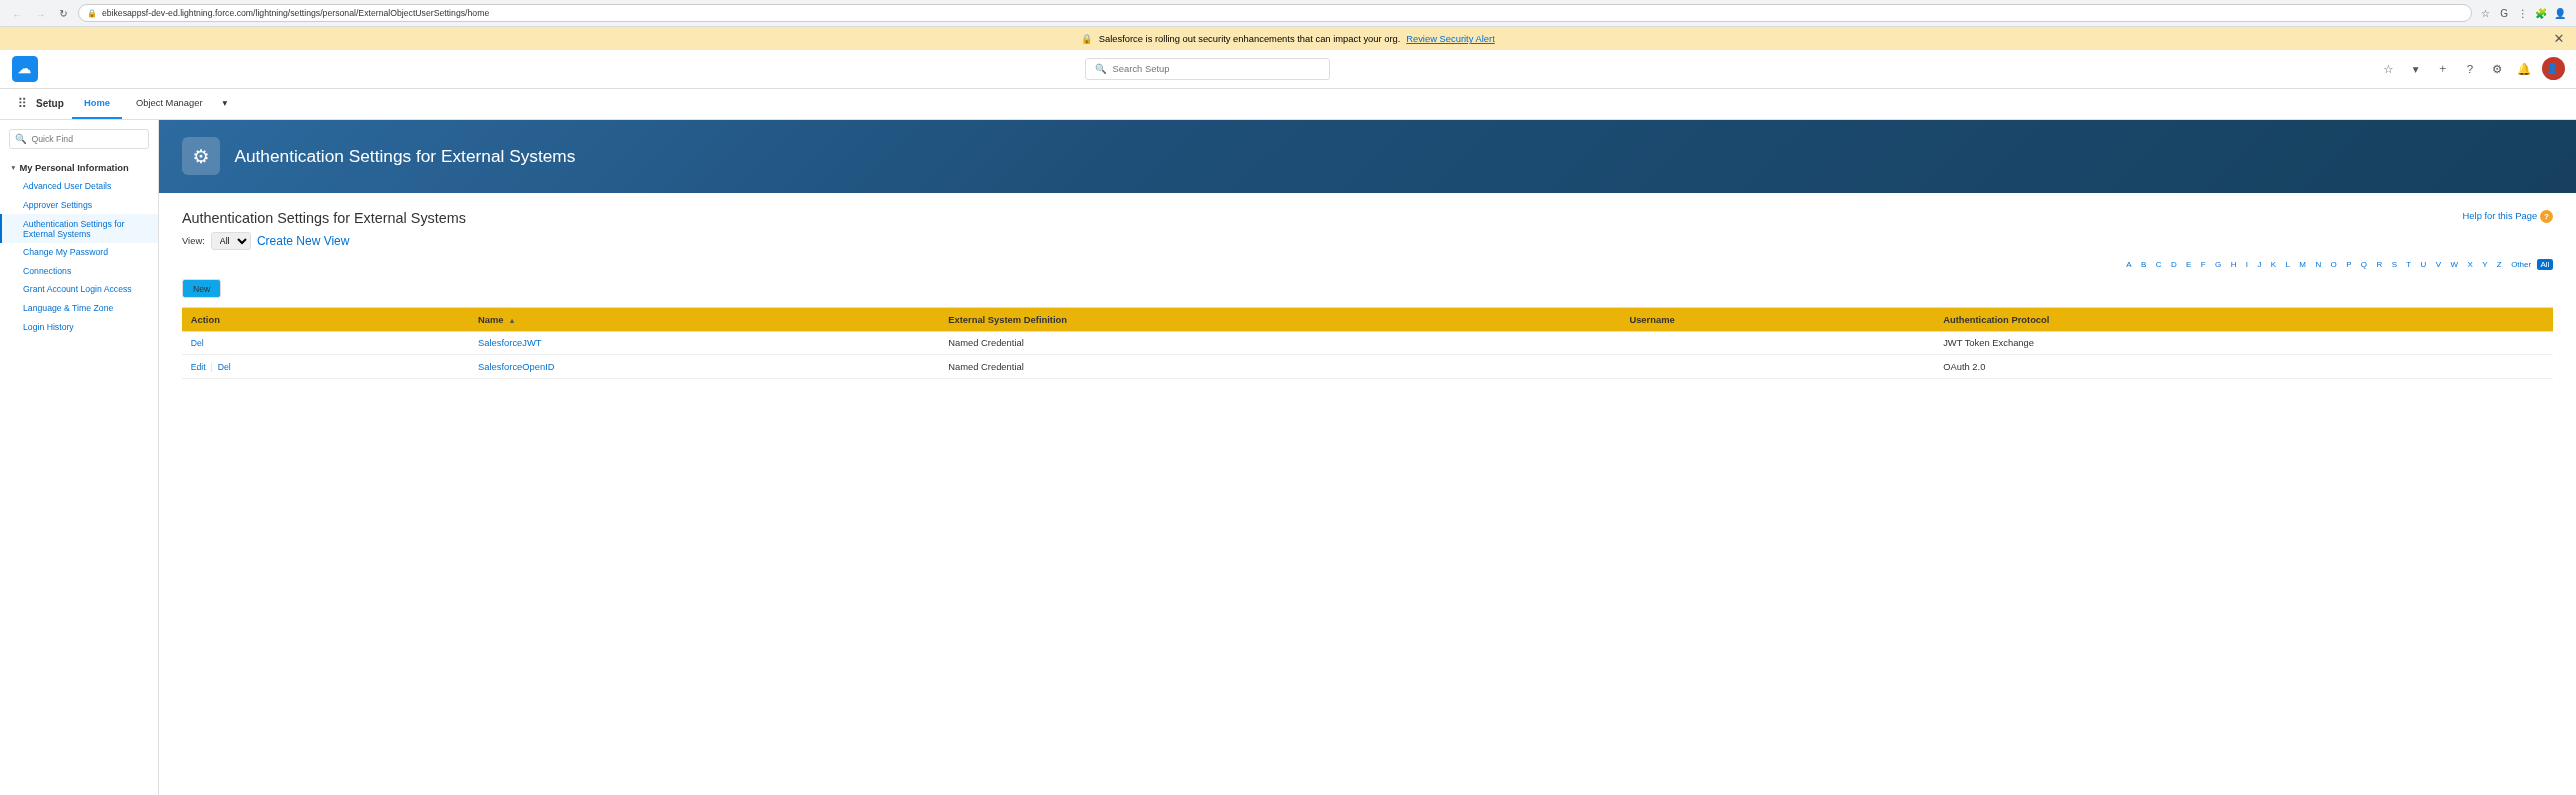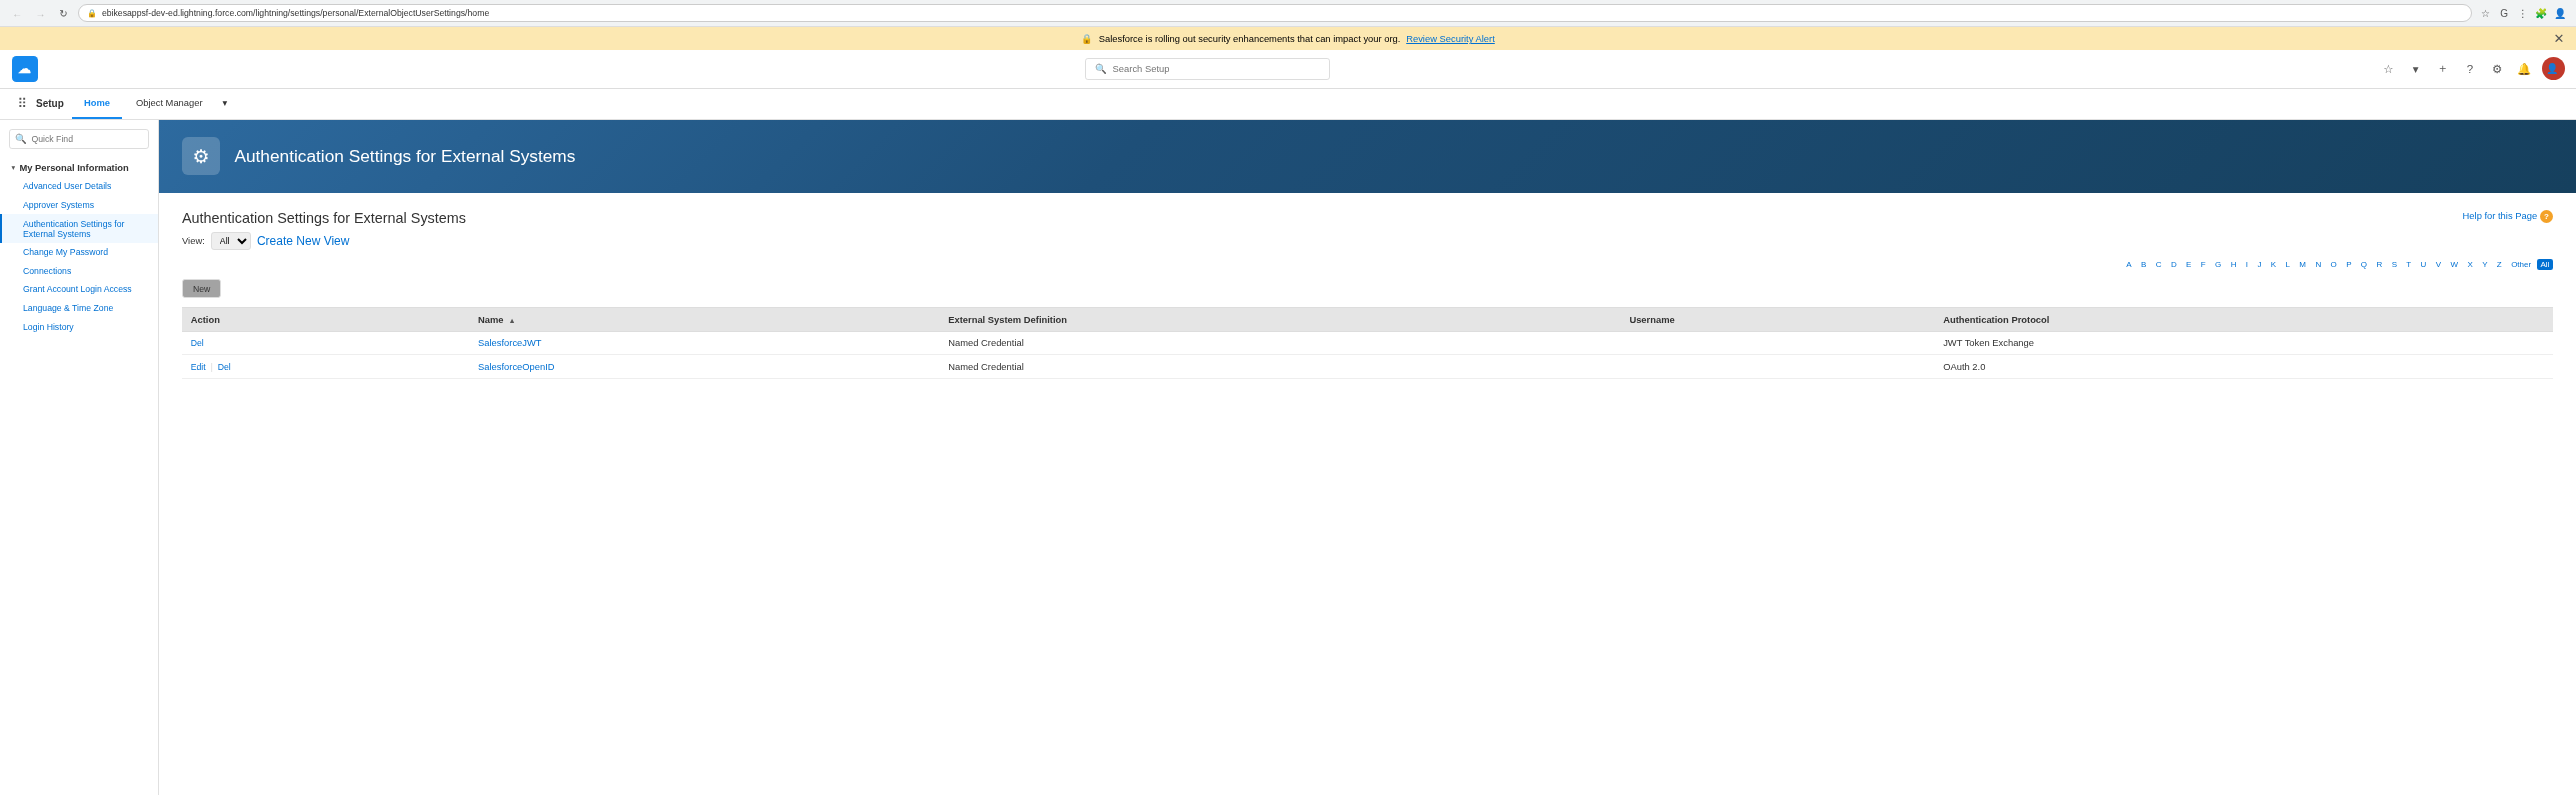--- a/index.html
+++ b/index.html
@@ -294,38 +294,38 @@
       text-decoration: none;
     }
     .alpha-btn.active {
       background: #0070d2;
       color: white;
       border-radius: 2.2px;
     }
 
     
     .new-btn {
-      background: #a3a3a3;
+      background: #0ea5e9;
       border: 0.7px solid #ddd;
       border-radius: 2.9px;
       padding: 3.6px 10px;
       font-size: 8.7px;
       cursor: pointer;
       color: #333;
       margin-bottom: 8.7px;
     }
 
     
     .data-table {
       width: 100%;
       border-collapse: collapse;
       font-size: 9.4px;
     }
     .data-table th {
-      background: #e5e5e5;
+      background: #eab308;
       padding: 5.8px 8.7px;
       text-align: left;
       font-weight: 600;
       color: #333;
       border-bottom: 0.7px solid #ddd;
       border-top: 0.7px solid #ddd;
       white-space: nowrap;
     }
     .data-table td {
       padding: 5.8px 8.7px;
@@ -410,21 +410,21 @@
       <span>🔍</span>
       <input type="text" placeholder="Quick Find" style="">
     </div>
 
     <div class="sidebar-section">
       <span class="arrow">▾</span>
       <span class="sidebar-section-title">My Personal Information</span>
     </div>
 
     <a class="sidebar-item" href="#">Advanced User Details</a>
-    <a class="sidebar-item" href="#">Approver Systems</a>
+    <a class="sidebar-item" href="#">Approver Settings</a>
     <a class="sidebar-item active" href="#">Authentication Settings for External Systems</a>
     <a class="sidebar-item" href="#">Change My Password</a>
     <a class="sidebar-item" href="#">Connections</a>
     <a class="sidebar-item" href="#">Grant Account Login Access</a>
     <a class="sidebar-item" href="#">Language &amp; Time Zone</a>
     <a class="sidebar-item" href="#">Login History</a>
   </div>
 
   <div class="content-area">
 

